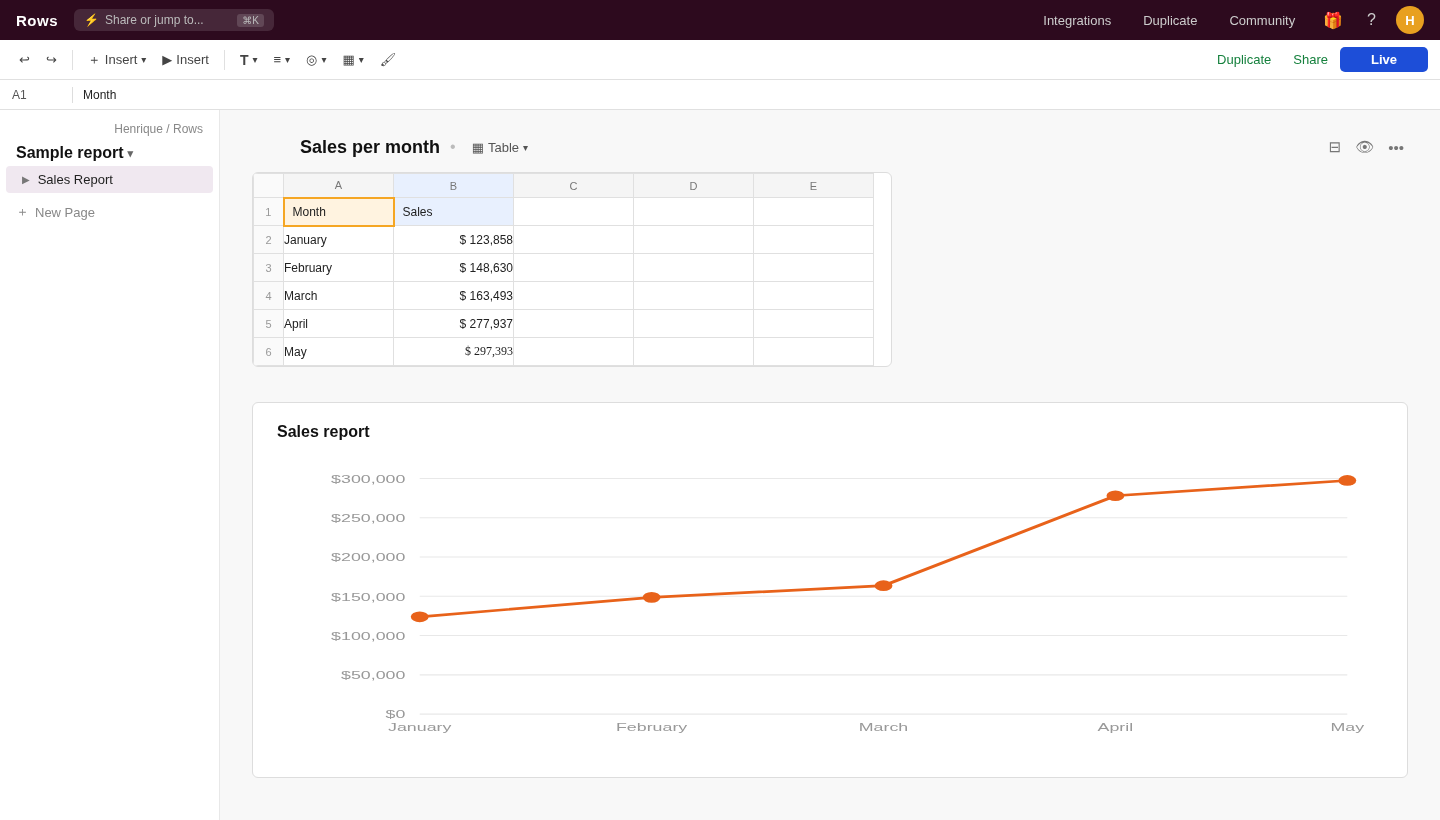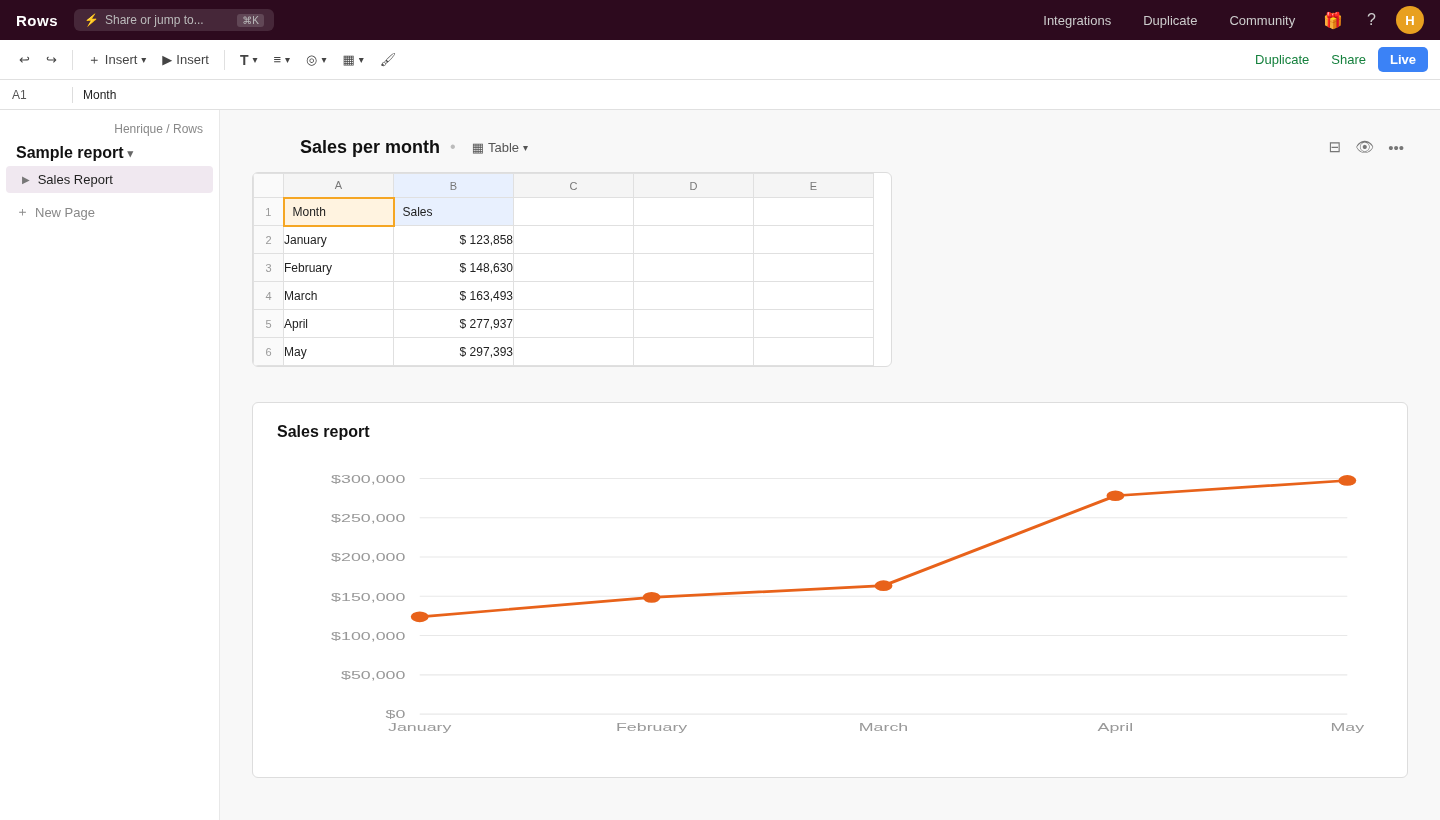--- a/index.html
+++ b/index.html
@@ -92,25 +92,25 @@
     .toolbar-right-btn {
       border: none;
       background: none;
       cursor: pointer;
       padding: 4px 10px;
       border-radius: 4px;
       color: #15803d;
       font-size: 13px;
     }
     .toolbar-live-btn {
-      background: #3b82f6;
+      background: #1d4ed8;
       color: #fff;
       border: none;
       border-radius: 5px;
-      padding: 5px 12px;
+      padding: 5px 31px;
       font-size: 13px;
       font-weight: 600;
       cursor: pointer;
     }
 
     
     .cell-ref-bar {
       background: #fff;
       border-bottom: 1px solid #e0e0e0;
       height: 30px;
@@ -486,21 +486,21 @@
               <td class="row-num">5</td>
               <td class="cell-normal" style="height: 28px;">April</td>
               <td class="cell-normal cell-number" style="height: 28px;">$&nbsp;277,937</td>
               <td class="cell-normal" style="height: 28px;"></td>
               <td class="cell-normal" style="height: 28px;"></td>
               <td class="cell-normal" style="height: 28px;"></td>
             </tr>
             <tr>
               <td class="row-num">6</td>
               <td class="cell-normal" style="height: 28px;">May</td>
-              <td class="cell-normal cell-number" style="height: 28px;">$&nbsp;297,393</td>
+              <td class="cell-normal cell-number" style="height: 28px; font-family: Liberation Serif, serif;">$&nbsp;297,393</td>
               <td class="cell-normal" style="height: 28px;"></td>
               <td class="cell-normal" style="height: 28px;"></td>
               <td class="cell-normal" style="height: 28px;"></td>
             </tr>
           </tbody>
       </table>
     </div>
 
     
     <div class="chart-section">

